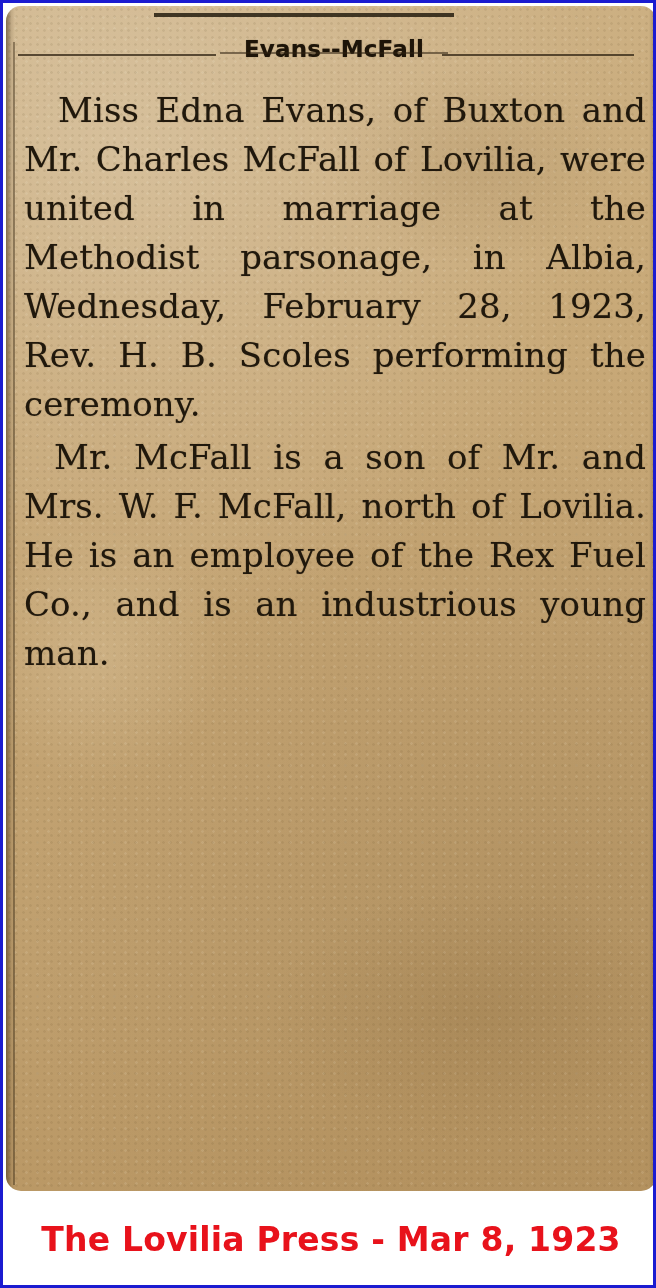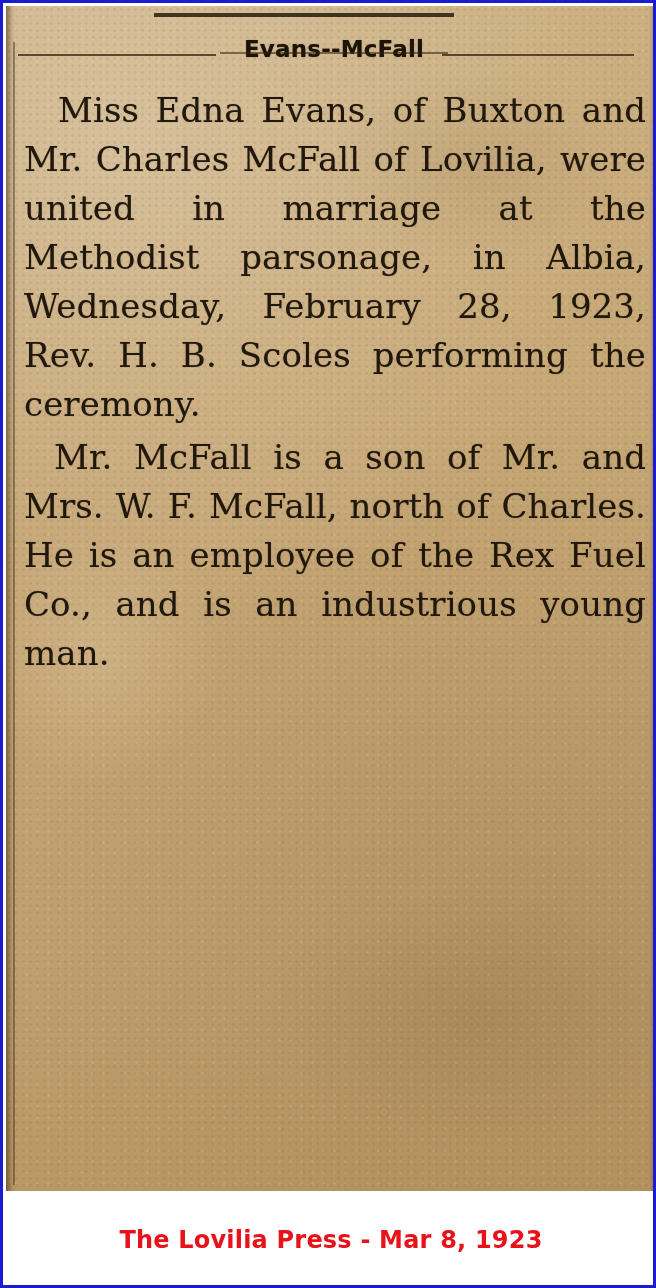--- a/index.html
+++ b/index.html
@@ -27,20 +27,21 @@
     position: absolute;
     left: 3px;
     top: 3px;
     width: 650px;
     height: 1185px;
     background:
       radial-gradient(circle at 18% 12%, rgba(255,255,255,0.22), rgba(255,255,255,0) 42%),
       radial-gradient(circle at 82% 78%, rgba(120,86,40,0.18), rgba(120,86,40,0) 48%),
       linear-gradient(176deg, #cdb184 0%, #c8a978 28%, #c3a372 55%, #bf9f6e 78%, #b99764 100%);
     overflow: hidden;
+    border-radius: 15px;
   }
   
   .grain {
     position: absolute;
     inset: 0;
     background-image:
       radial-gradient(rgba(90,66,30,0.10) 1px, rgba(0,0,0,0) 1.6px),
       radial-gradient(rgba(255,250,235,0.10) 1px, rgba(0,0,0,0) 1.6px);
     background-size: 7px 7px, 11px 11px;
     background-position: 0 0, 4px 6px;
@@ -149,21 +150,21 @@
     width: 650px;
     height: 97px;
     background: #ffffff;
     display: flex;
     align-items: center;
     justify-content: center;
   }
   .caption span {
     font-family: "DejaVu Sans", sans-serif;
     font-weight: bold;
-    font-size: 24px;
+    font-size: 33px;
     color: #e8121b;
     letter-spacing: 0.2px;
   }
 </style>
 </head>
 <body>
 
 <div class="page">
 
   <div class="clipping">
@@ -182,21 +183,21 @@
       <div class="rule-left"></div>
       <div class="rule-right"></div>
       <div class="headline">
         <span>Evans--McFall</span>
         <div class="strike"></div>
       </div>
     </div>
 
     <div class="article">
       <p>Miss Edna Evans, of Buxton and Mr. Charles McFall of Lovilia, were united in marriage at the Methodist parsonage, in Albia, Wednesday, February 28, 1923, Rev. H. B. Scoles performing the ceremony.</p>
-      <p class="tight">Mr. McFall is a son of Mr. and Mrs. W. F. McFall, north of Charles. He is an employee of the Rex Fuel Co., and is an industrious young man.</p>
+      <p class="tight">Mr. McFall is a son of Mr. and Mrs. W. F. McFall, north of Lovilia. He is an employee of the Rex Fuel Co., and is an industrious young man.</p>
     </div>
   </div>
 
   <div class="caption">
     <span>The Lovilia Press - Mar 8, 1923</span>
   </div>
 
 </div>
 
 </body></html>

